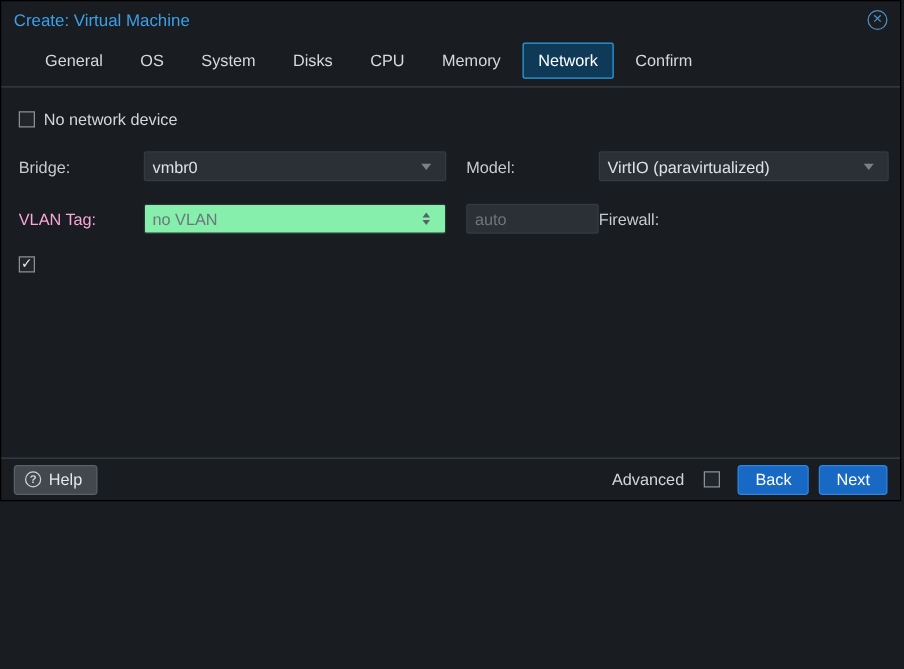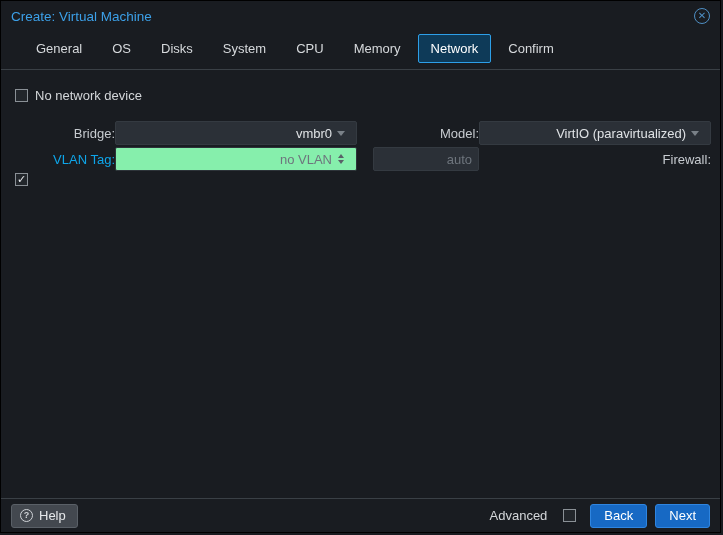--- a/index.html
+++ b/index.html
@@ -4,21 +4,21 @@
 <style>
   html,body{margin:0;padding:0;}
   body{
     width:723px;height:535px;
     background:#191c21;
     font-family:"Liberation Sans",sans-serif;
     font-size:13px;color:#d4d7da;
     overflow:hidden;
   }
   .dialog{
-    width:721px;height:533px;
+    width:721px;height:401px;
     border:1px solid #000;
     display:flex;flex-direction:column;
     box-sizing:border-box;
   }
   
   .titlebar{
     display:flex;align-items:center;justify-content:space-between;
     padding:7px 10px 4px 10px;
   }
   .title{color:#3ca0e8;font-size:13.5px;}
@@ -50,24 +50,24 @@
   }
   .checkbox{
     width:13px;height:13px;box-sizing:border-box;
     border:1px solid #8a9096;background:#22262b;
     display:flex;align-items:center;justify-content:center;
     font-size:11px;line-height:1;color:#e8eaed;cursor:pointer;
   }
   .form-grid{
     display:grid;
     grid-template-columns:100px 242px 16px 106px 232px;
-    row-gap:2px;align-items:center;text-align:right;
+    row-gap:18px;align-items:center;
   }
   .flabel{color:#c7cbd0;}
-  .flabel.dim{color:#0ea5e9;}
+  .flabel.dim{color:#f9a8d4;}
   .field{
     height:24px;box-sizing:border-box;
     background:#2b3037;border:1px solid #343a41;border-radius:2px;
     display:flex;align-items:center;
     padding:0 6px;cursor:pointer;
   }
   .field .val{flex:1;color:#dfe2e5;white-space:nowrap;overflow:hidden;}
   .field .val.placeholder{color:#6e757d;}
   .field.disabled{background:#86efac;border-color:#2d3339;cursor:default;}
   .trigger{
@@ -118,22 +118,22 @@
   <div class="titlebar">
     <span class="title">Create: Virtual Machine</span>
     <span class="close-btn">
       <span>✕</span>
     </span>
   </div>
 
   <div class="tabbar">
     <span class="tab">General</span>
     <span class="tab">OS</span>
+    <span class="tab">System</span>
     <span class="tab">Disks</span>
-    <span class="tab">System</span>
     <span class="tab">CPU</span>
     <span class="tab">Memory</span>
     <span class="tab active">Network</span>
     <span class="tab">Confirm</span>
   </div>
   <div class="tab-divider"></div>
 
   <div class="form-area">
 
     <div class="check-row">

